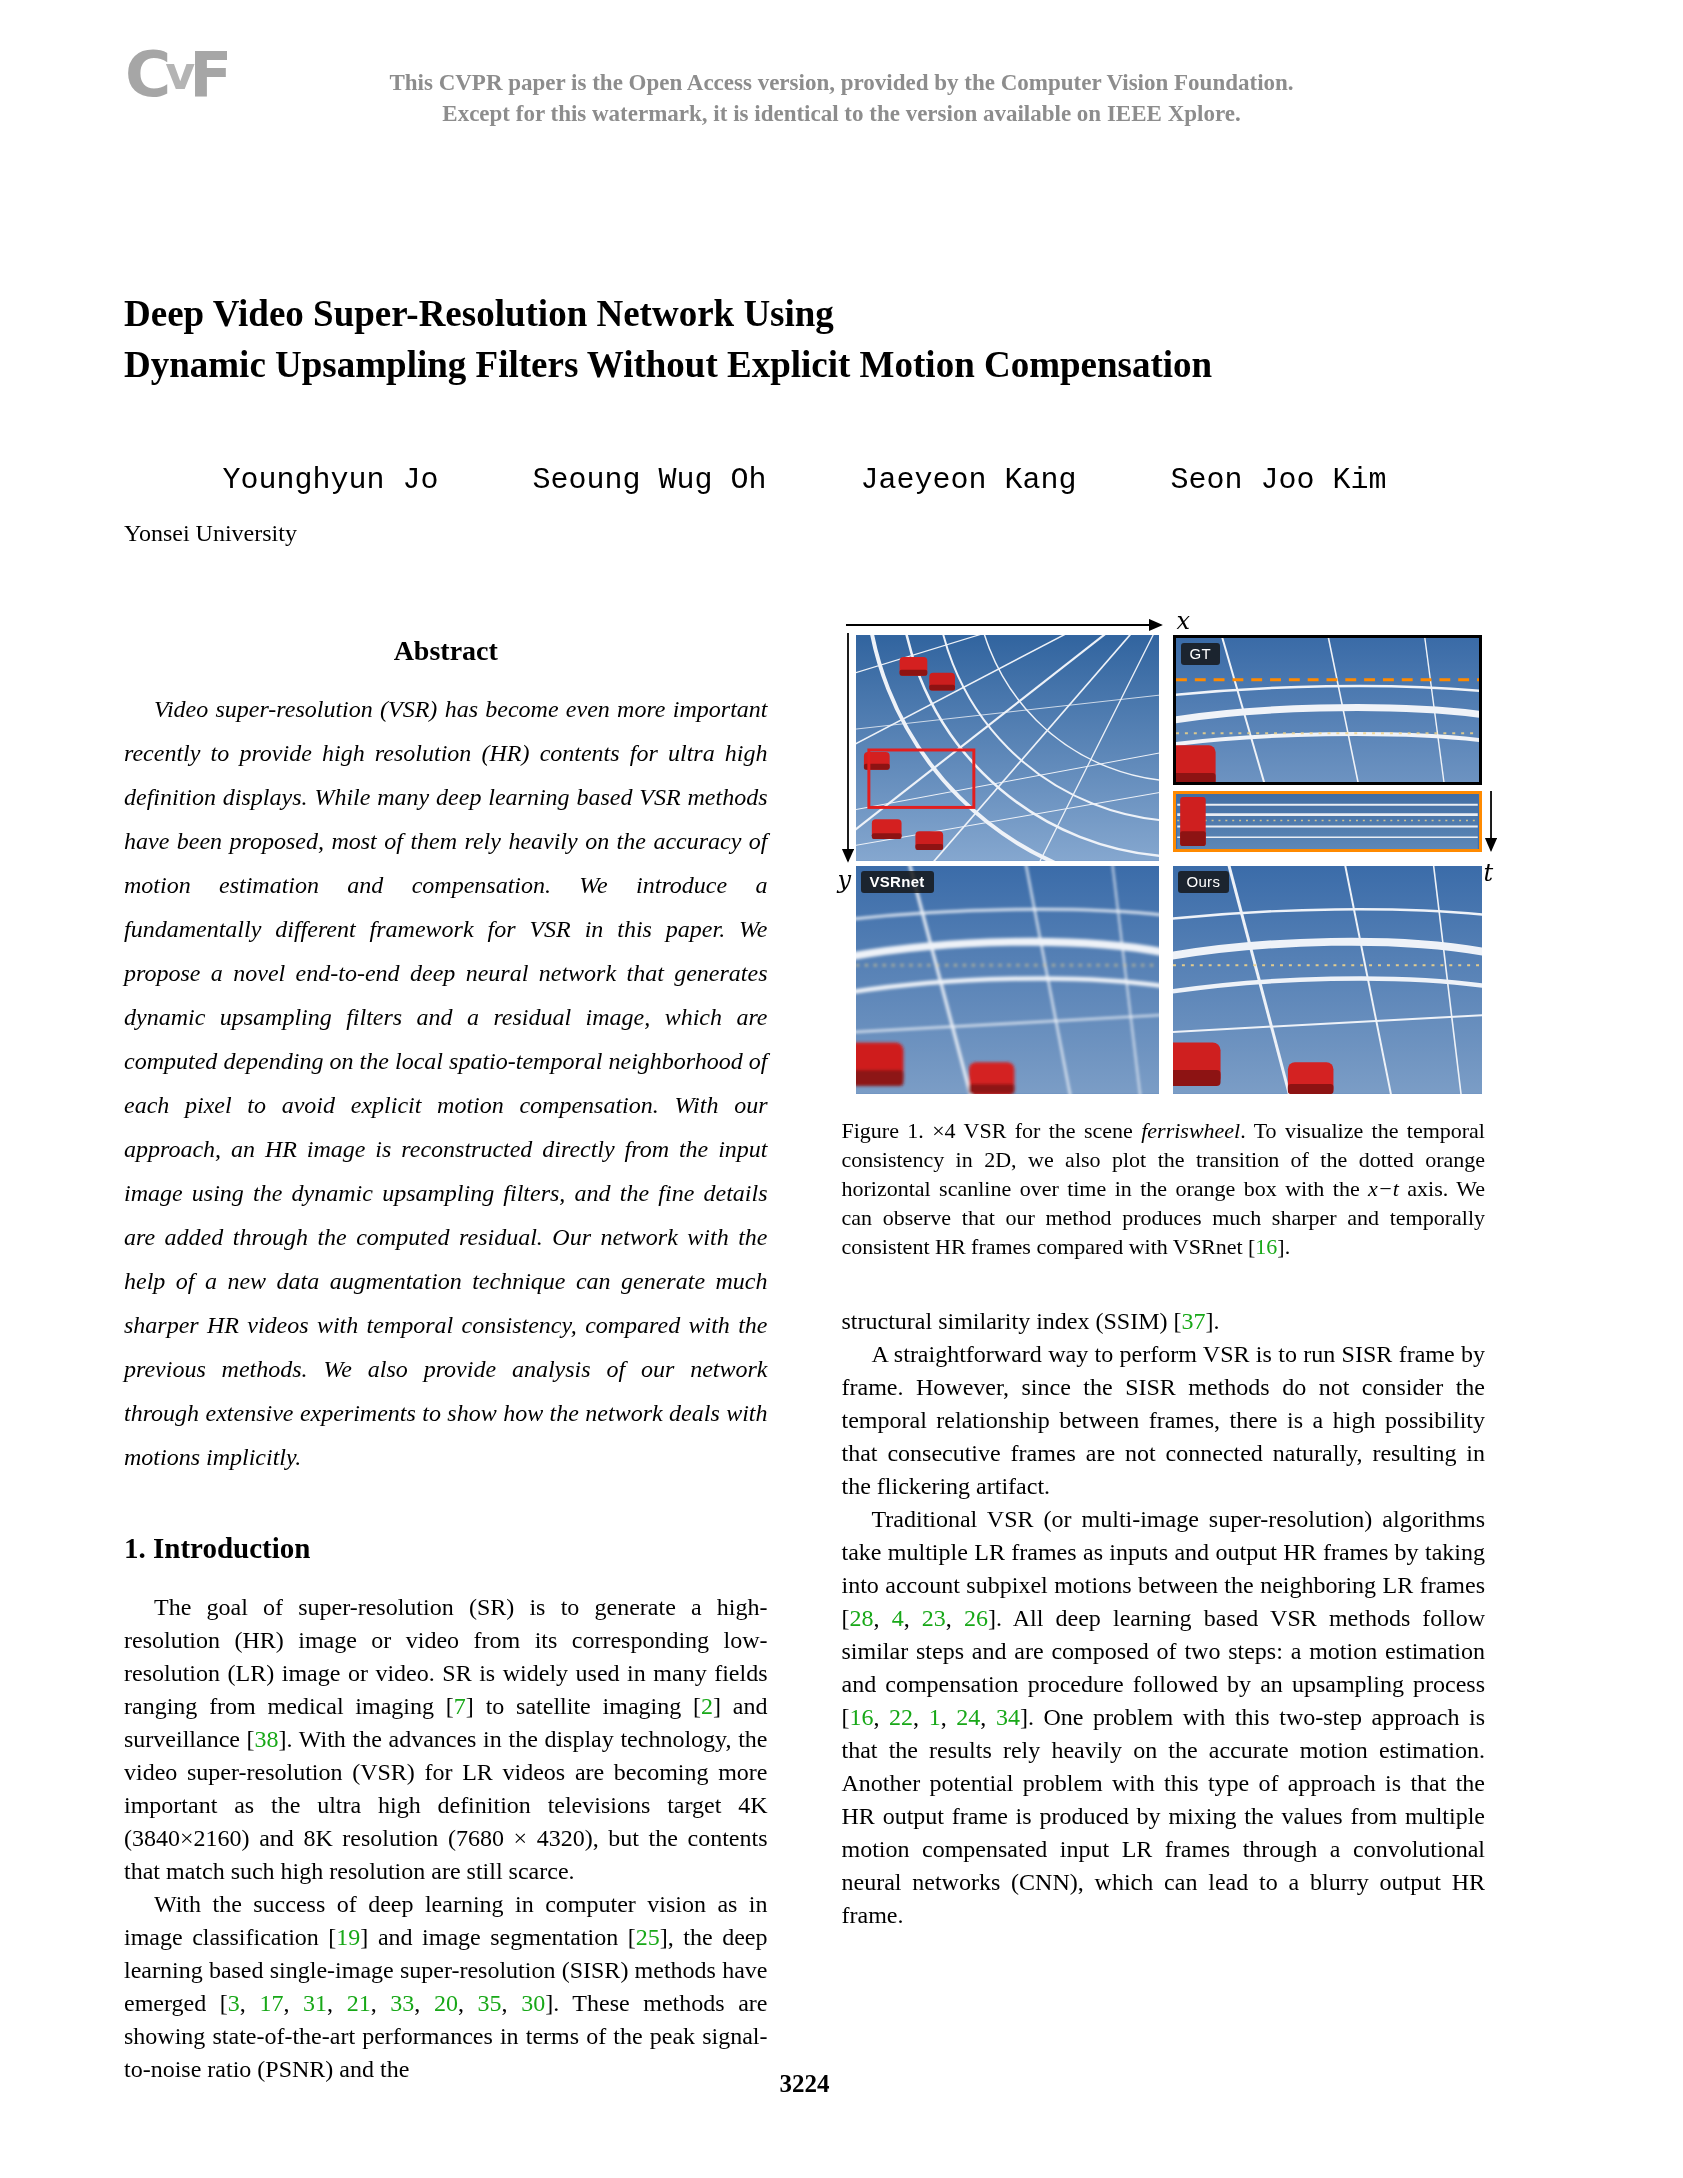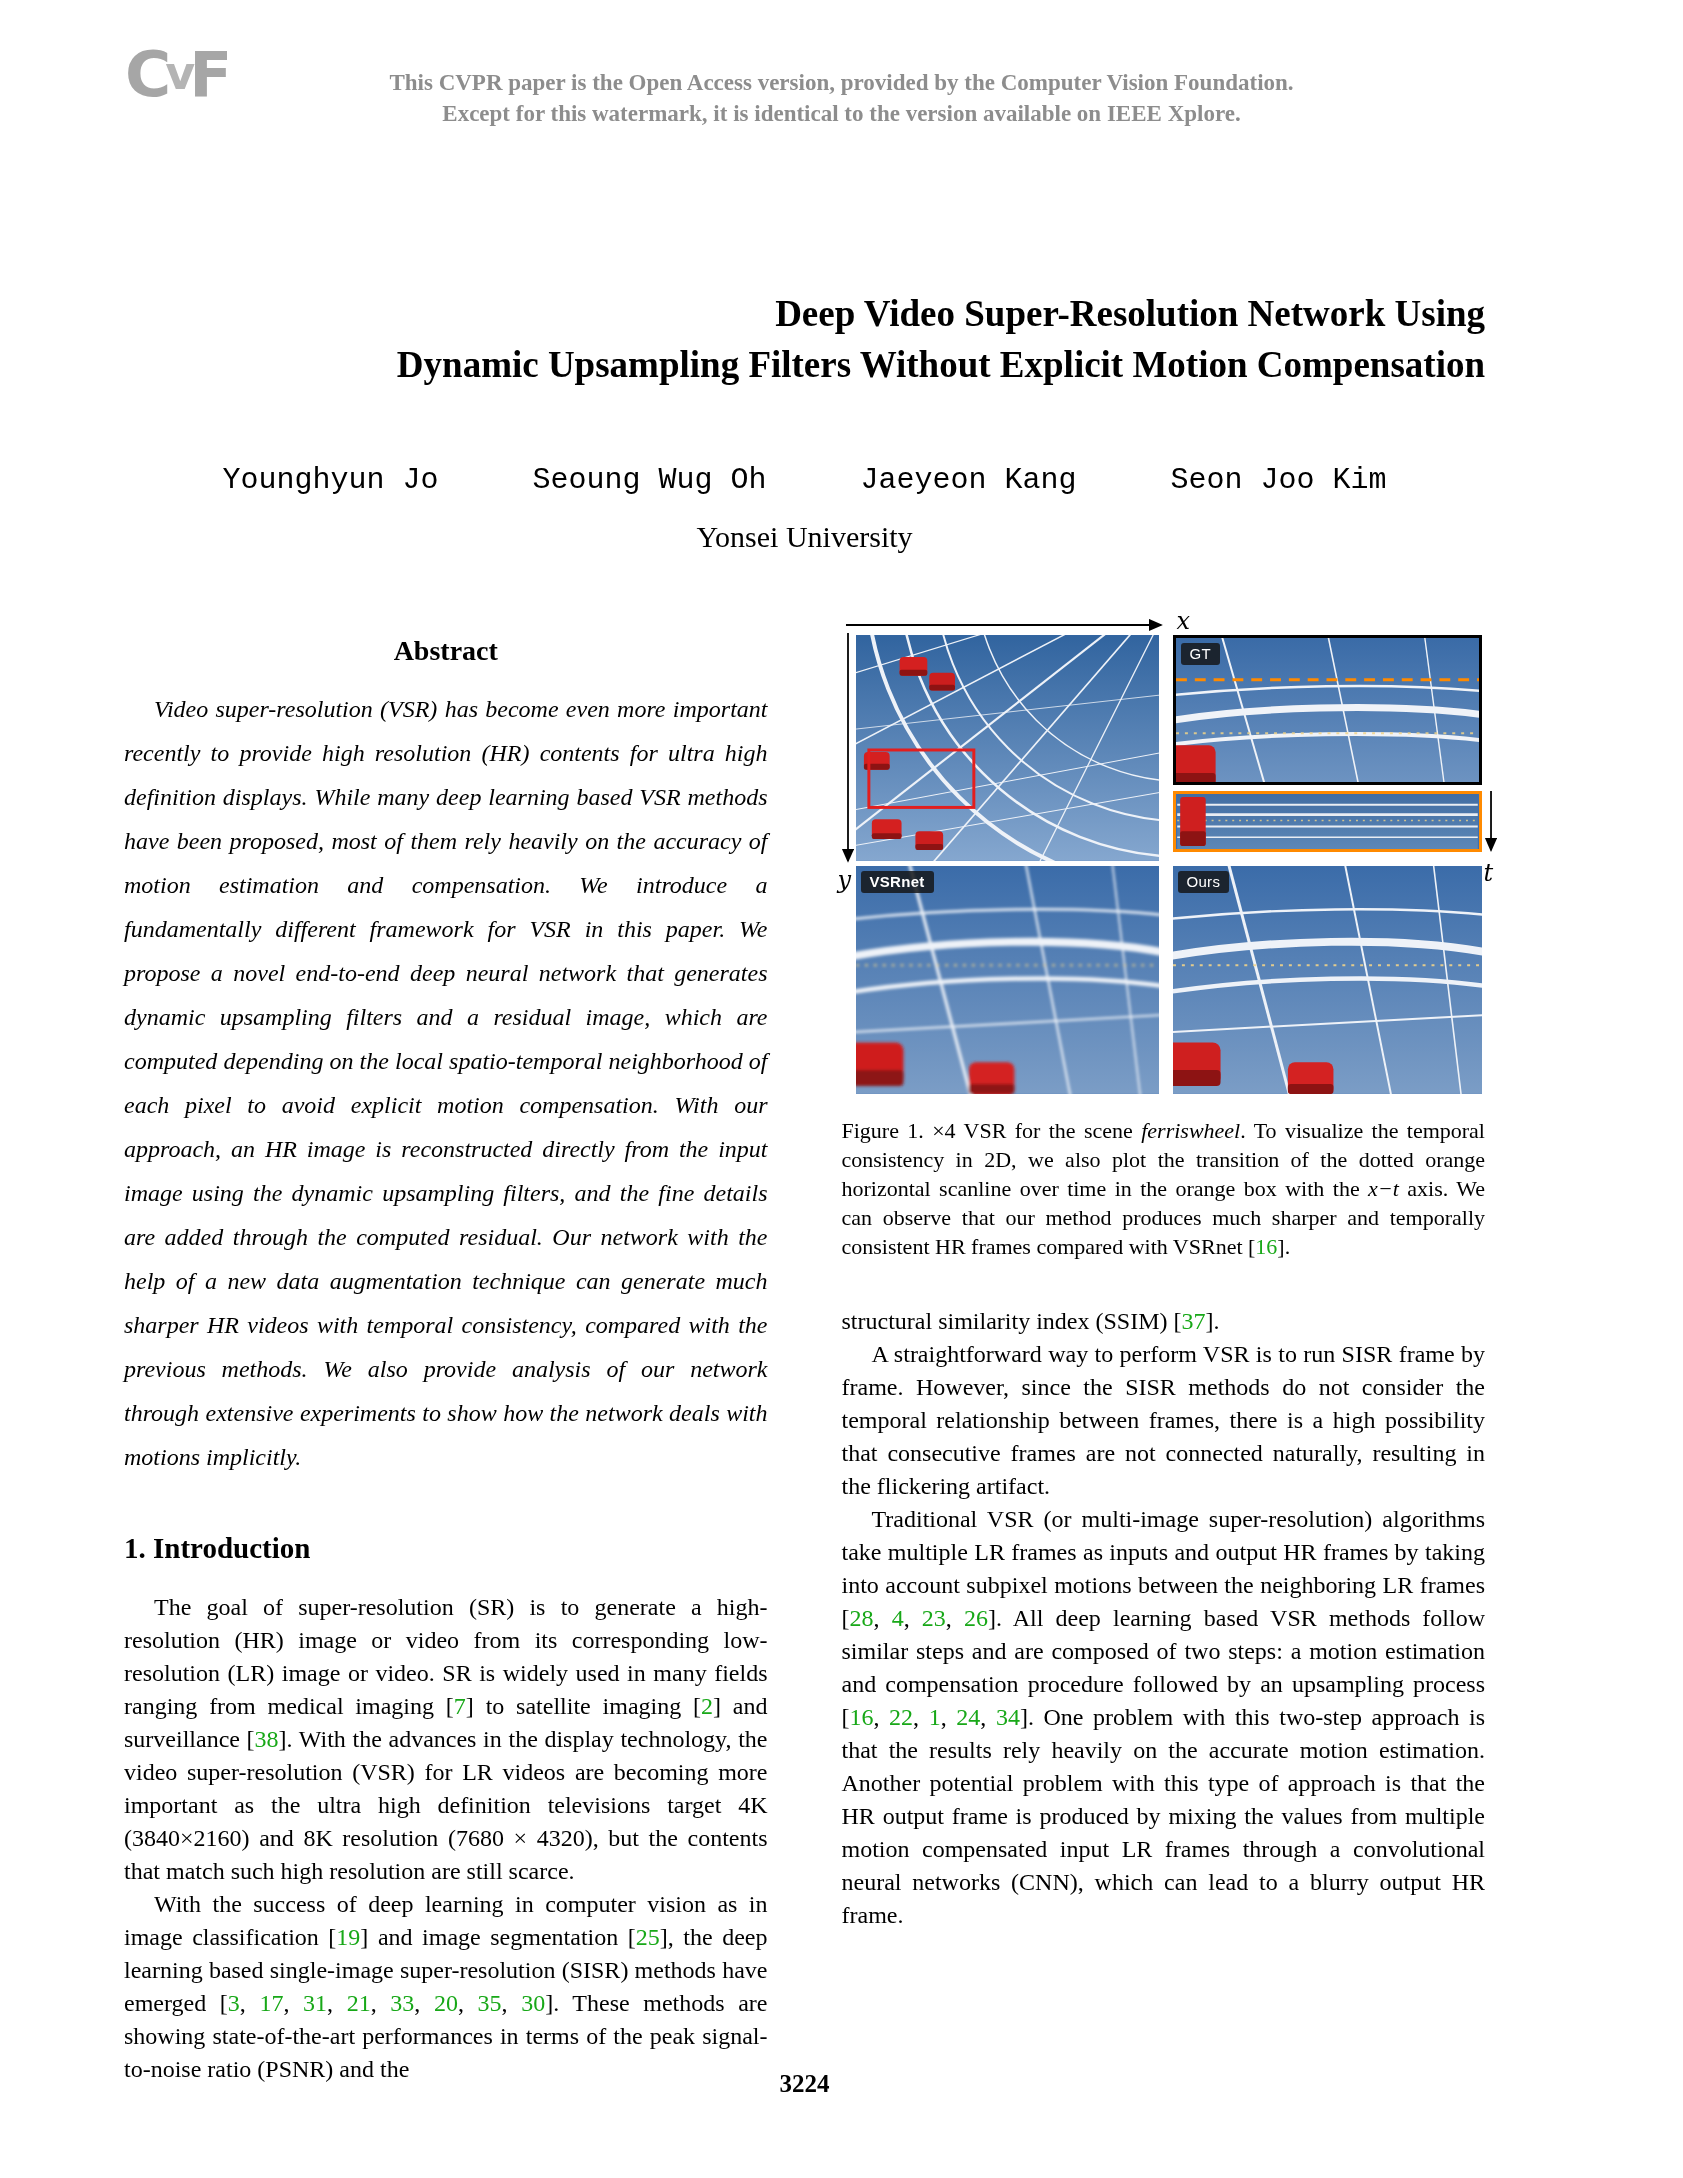--- a/index.html
+++ b/index.html
@@ -18,23 +18,23 @@
   }
   .cvf-logo .c-big { font-size:63px; }
   .cvf-logo .c-small { font-size:46px; vertical-align:7px; margin:0 -3px; color:#b4b4b4; }
   .watermark {
     position:absolute; top:48px; left:0; width:100%;
     text-align:center; color:#8d8d8d; font-size:23px; line-height:31px;font-weight:bold;
   }
 
   
   .content-band { position:absolute; left:124px; width:1361px; }
-  .title { top:269px; text-align:right; font-size:37px; font-weight:bold; line-height:51px; }
+  .title { top:269px; text-align:left; font-size:37px; font-weight:bold; line-height:51px; }
   .authors { top:444px; display:flex; justify-content:center; gap:94px; font-size:30px;font-family:Liberation Mono, monospace; }
-  .affiliation { top:501px; text-align:center; font-size:30px; }
+  .affiliation { top:501px; text-align:left; font-size:24px; }
 
   
   .columns { position:absolute; left:124px; top:592px; width:1361px; display:flex; gap:74px; }
   .col { width:644px; }
   .abstract-heading { margin-top:24px; margin-bottom:20px; text-align:center; font-size:28px; font-weight:bold; }
   .abstract-text { font-style:italic; font-size:24px; line-height:44px; text-align:justify; }
   .section-heading { margin-top:53px; margin-bottom:26px; font-size:29px; font-weight:bold; }
   .body { font-size:24px; line-height:33px; text-align:justify; }
   .indent { text-indent:30px; }
   .cite { color:var(--cite-green, #18a818); }

